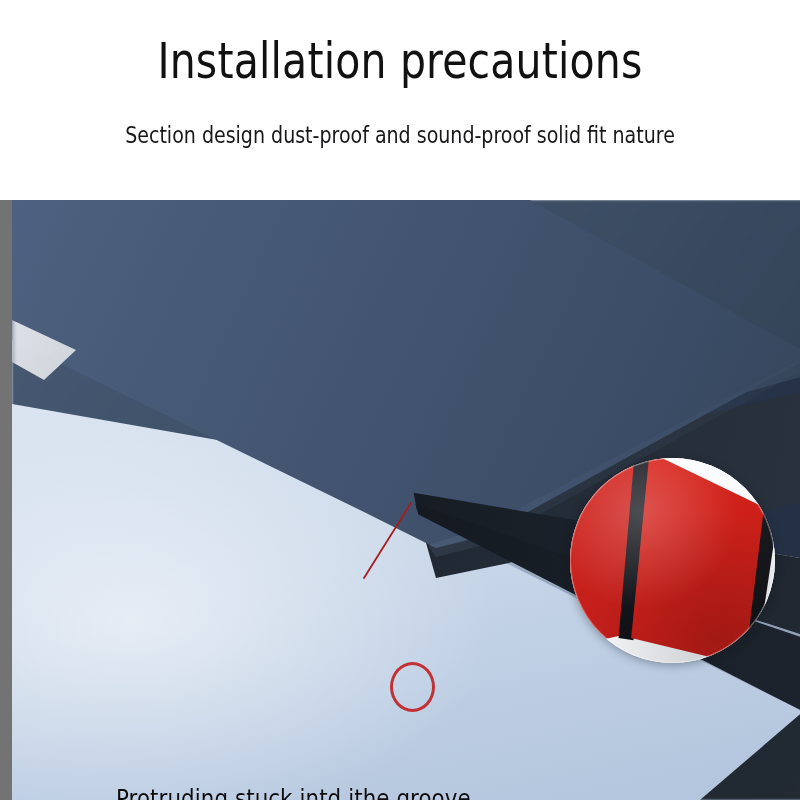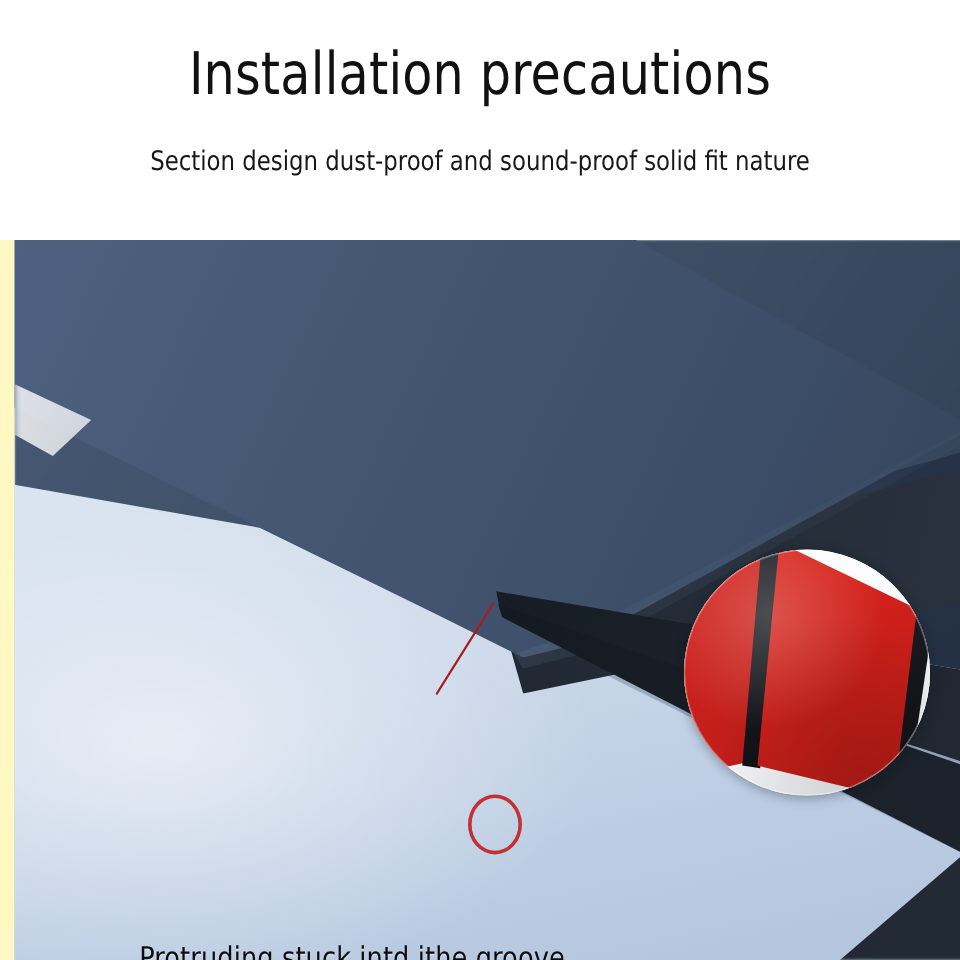--- a/index.html
+++ b/index.html
@@ -1,19 +1,19 @@
 <!DOCTYPE html>
 <html><head>
 <meta charset="utf-8">
 <style>
   * { margin:0; padding:0; box-sizing:border-box; }
   html, body { width:800px; height:800px; overflow:hidden; background:#fff; }
   body { font-family:"Liberation Sans", sans-serif; }
 
-  #page { position:relative; width:692px; height:800px; background:#fef9c3; }
+  #page { position:relative; width:692px; height:800px; background:#737373; }
 
   
   .header {
     position:absolute; left:0; top:0; width:800px; height:200px;
     background:#ffffff; z-index:10;
   }
   .title {
     position:absolute; left:0; top:36px; width:800px;
     text-align:center;
     font-family:"DejaVu Sans Condensed","Liberation Sans",sans-serif;

